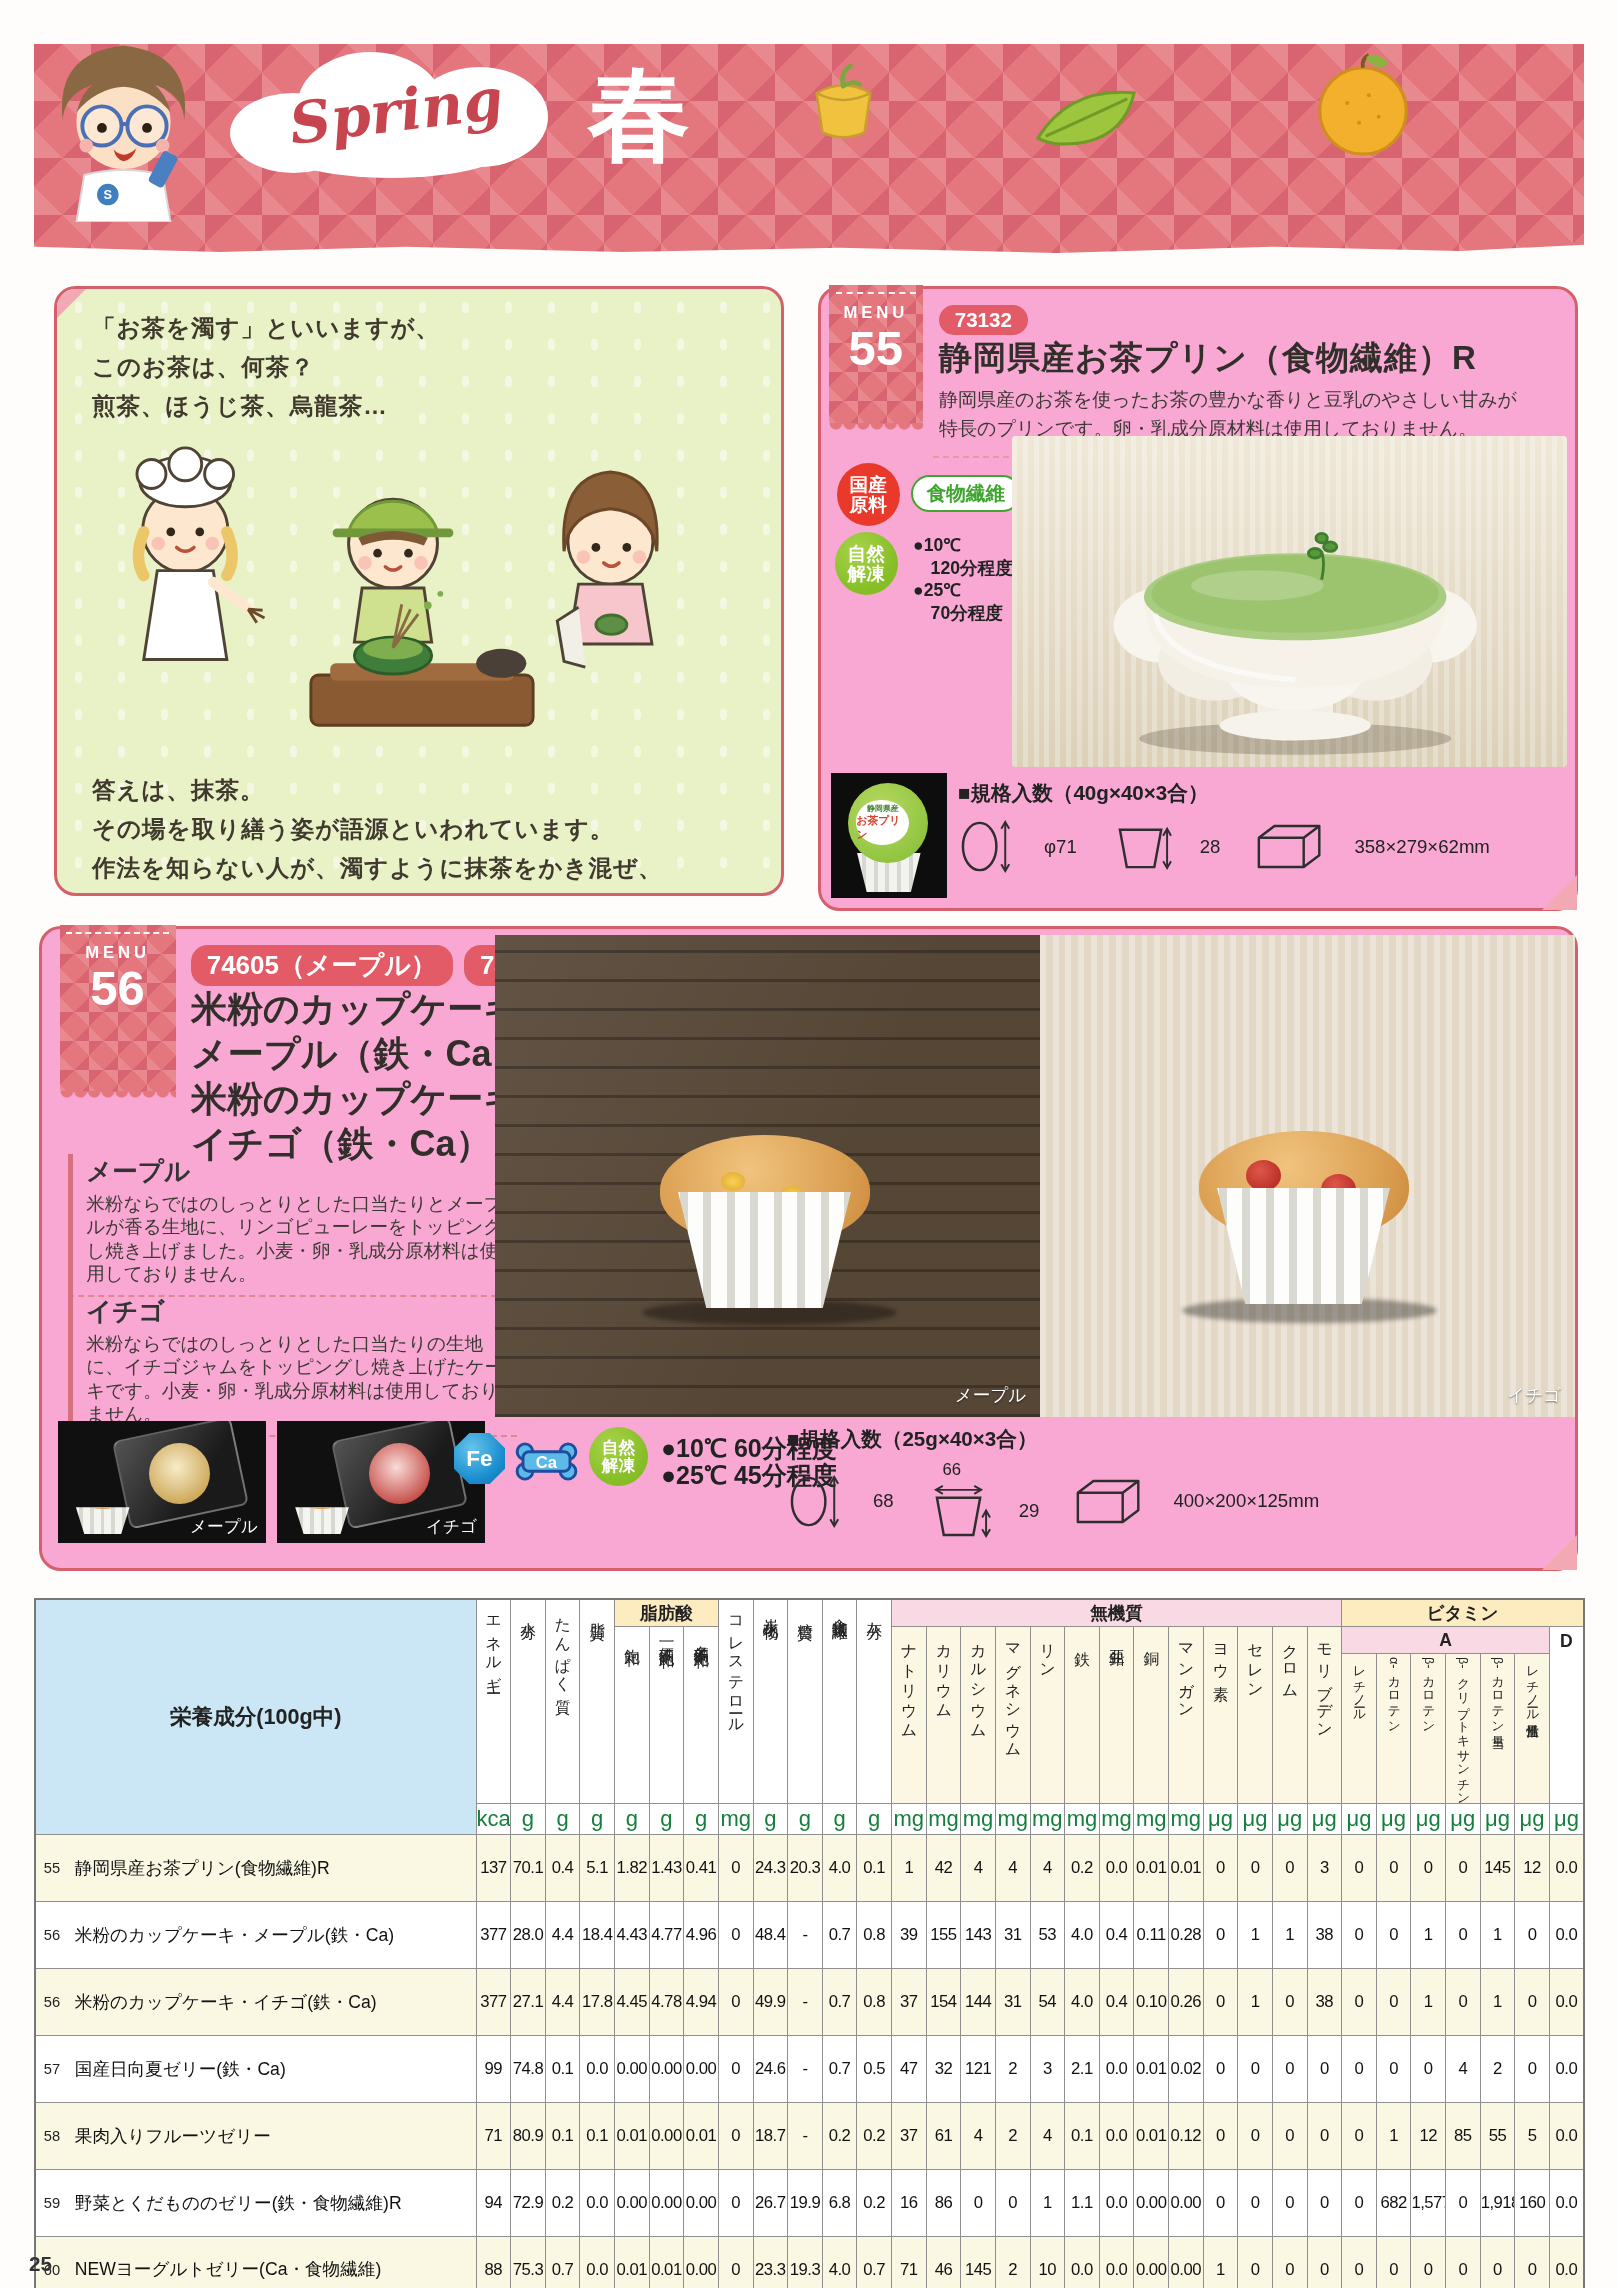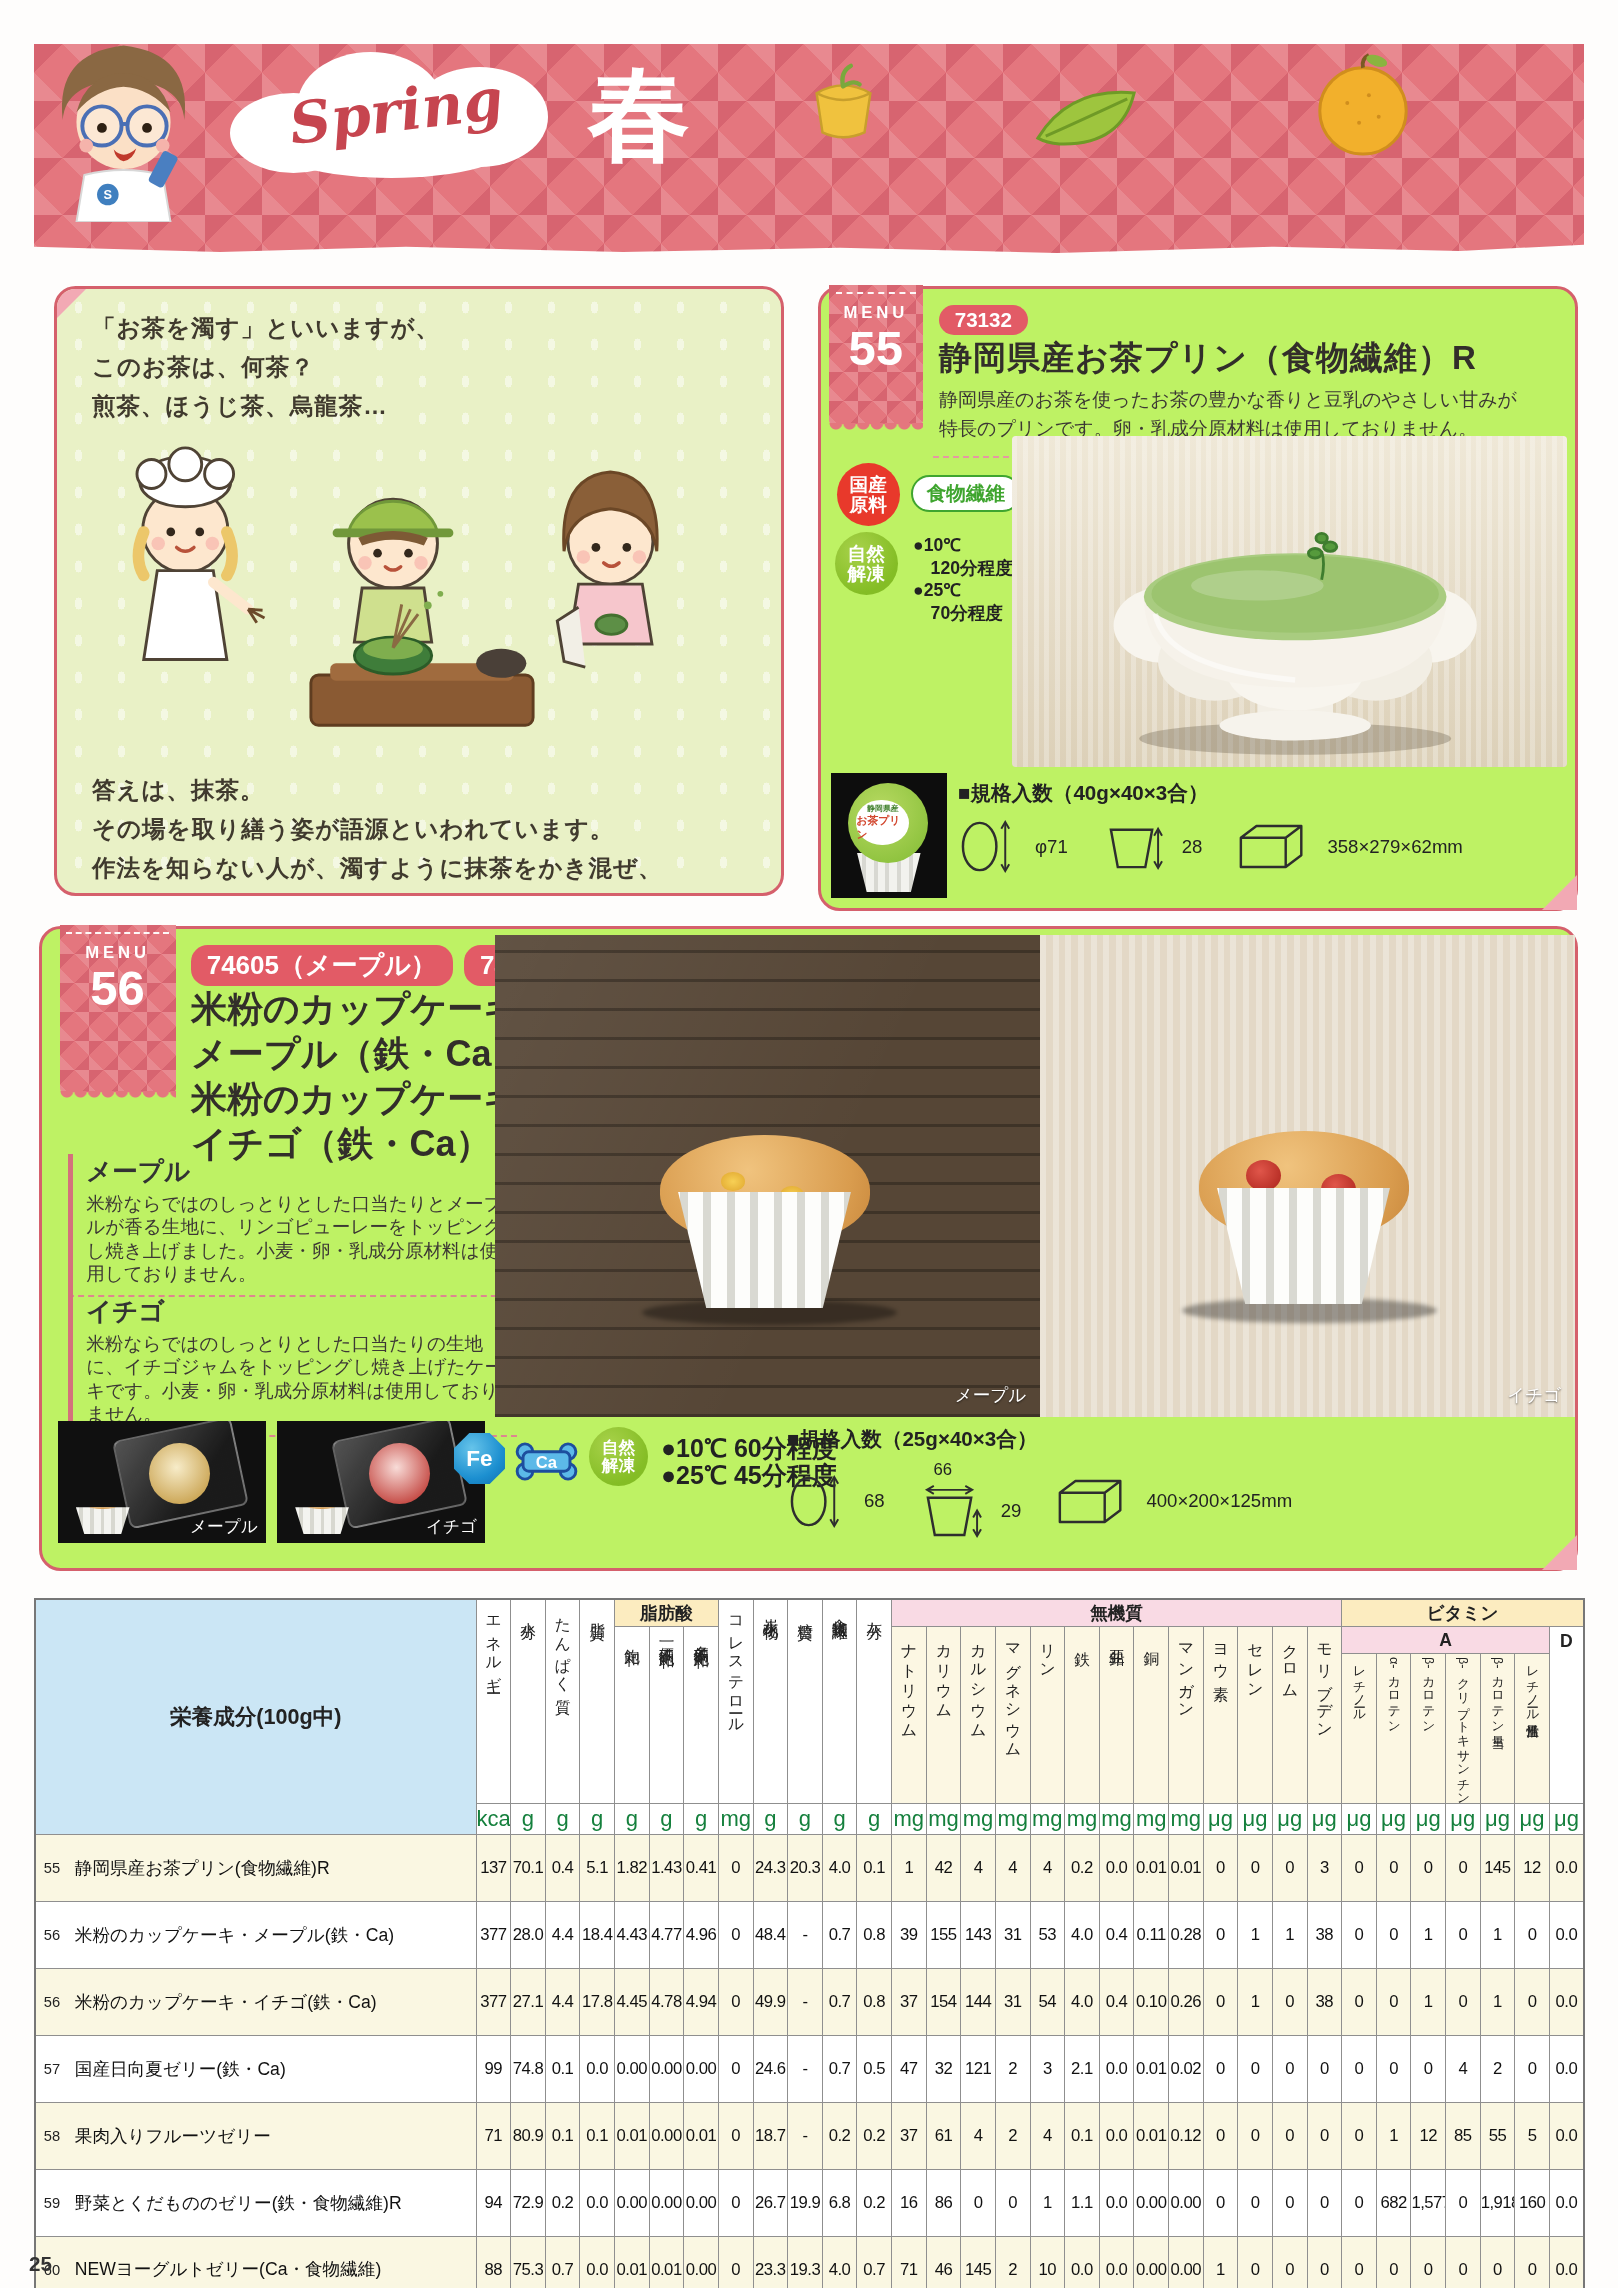--- a/index.html
+++ b/index.html
@@ -17,40 +17,40 @@
 .l1{left:0;top:41px;width:127px;height:80px}.l2{left:67px;top:0;width:147px;height:110px}
 .l3{left:181px;top:15.7px;width:137px;height:100px}.l4{left:39px;top:57px;width:245px;height:69px}
 .spring-text{position:absolute;left:29px;top:25.5px;width:274px;text-align:center;font-family:"DejaVu Serif",serif;font-style:italic;font-weight:bold;font-size:57px;color:#c6454f;transform:rotate(-7deg)}
 .kanji{position:absolute;left:554px;top:3.9px;font-size:102px;font-weight:bold;color:#fff;letter-spacing:2px}
 .banner svg{position:absolute}
 .pudding-icon{left:763px;top:13.7px}
 .leaf-icon{left:996px;top:35px}
 .orange-icon{left:1274px;top:7.8px}
 .mascot{position:absolute;left:45px;top:25.5px;z-index:3}
 
-.panel{position:absolute;border:3.9px solid #d5606c;border-radius:21.6px;background:#bef264}
+.panel{position:absolute;border:3.9px solid #d5606c;border-radius:21.6px;background:#f9a8d4}
 .fold-br{position:absolute;right:-2px;bottom:-2px;width:0;height:0;border-bottom:35px solid #f2a9b4;border-left:35px solid transparent}
 .fold-tl{position:absolute;left:-2px;top:-2px;width:0;height:0;border-top:33px solid #f2a9b4;border-right:33px solid transparent}
 .ribbon{position:absolute;background-size:29px 29px;color:#fff;text-align:center;border-radius:0 0 3.9px 3.9px}
 .ribbon::before{content:"";position:absolute;left:6.9px;right:6.9px;top:6.9px;border-top:2.9px dashed rgba(255,255,255,.95)}
 .ribbon::after{content:"";position:absolute;left:0;right:0;bottom:-8.8px;height:9.8px;background-image:radial-gradient(circle at 6.9px 0px,#e4767e 5.9px,transparent 6.9px);background-size:13.7px 9.8px}
 .menu-word{margin-top:17.6px;font-size:16.7px;font-weight:bold;letter-spacing:3.9px}
 .menu-num{font-size:49px;font-weight:bold;line-height:1.05}
 .pill{display:inline-block;background:#e25b66;color:#fff;font-weight:bold;border-radius:16.7px;padding:2.9px 15.7px 3.9px;font-size:20.6px}
 .dashed-line{position:absolute;border-top:2.9px dashed #e49aa2}
 .badge-round{position:absolute;border-radius:50%;color:#fff;font-weight:bold;display:flex;align-items:center;justify-content:center;text-align:center}
 .badge-round span{display:block;width:39px;line-height:19.6px;font-size:18.6px;word-break:break-all}
 .b-red{background:#e8392b}
 .b-green{background:radial-gradient(circle at 35% 30%,#a8d24a,#84bd25 70%)}
 .fiber-pill{position:absolute;background:#fff;border:2.9px solid #3fa52f;color:#3fa52f;border-radius:19.6px;padding:2.9px 13.7px;font-size:19.6px;font-weight:bold;box-shadow:inset 0 0 0 2px #fff}
 .thaw-lines{position:absolute;font-size:17.6px;line-height:22.5px;color:#222;font-weight:bold}
 .thaw-lines .ind{padding-left:17.6px}
 .spec-title{position:absolute;font-size:20.6px;font-weight:bold;color:#222}
 .dims{position:absolute;display:flex;align-items:center;gap:33px}
-.dim{display:flex;align-items:center;gap:14px;font-size:18.6px;color:#222}
+.dim{display:flex;align-items:center;gap:23px;font-size:18.6px;color:#222}
 .dim-cup56{position:relative;padding-top:19.6px}
 .dim-cup56 .t-lab{position:absolute;top:-2px;left:15.7px;font-size:16.7px}
 
 .tea-panel{left:54px;top:286px;width:730px;height:610px;background-color:#e9f1c6;background-image:radial-gradient(ellipse 6.9px 10.8px at 50% 50%,rgba(255,255,255,.5) 55%,transparent 56%);background-size:43px 37px;overflow:hidden}
 .tea-text{position:absolute;left:35px;font-size:23.5px;font-weight:bold;color:#403a2e;line-height:39px;letter-spacing:1px}
 .tt-top{top:19.6px}
 .tt-bottom{top:482px}
 .tea-illu{position:absolute;left:21.6px;top:127px}
 
 .panel55{left:818px;top:286px;width:760px;height:625px}

